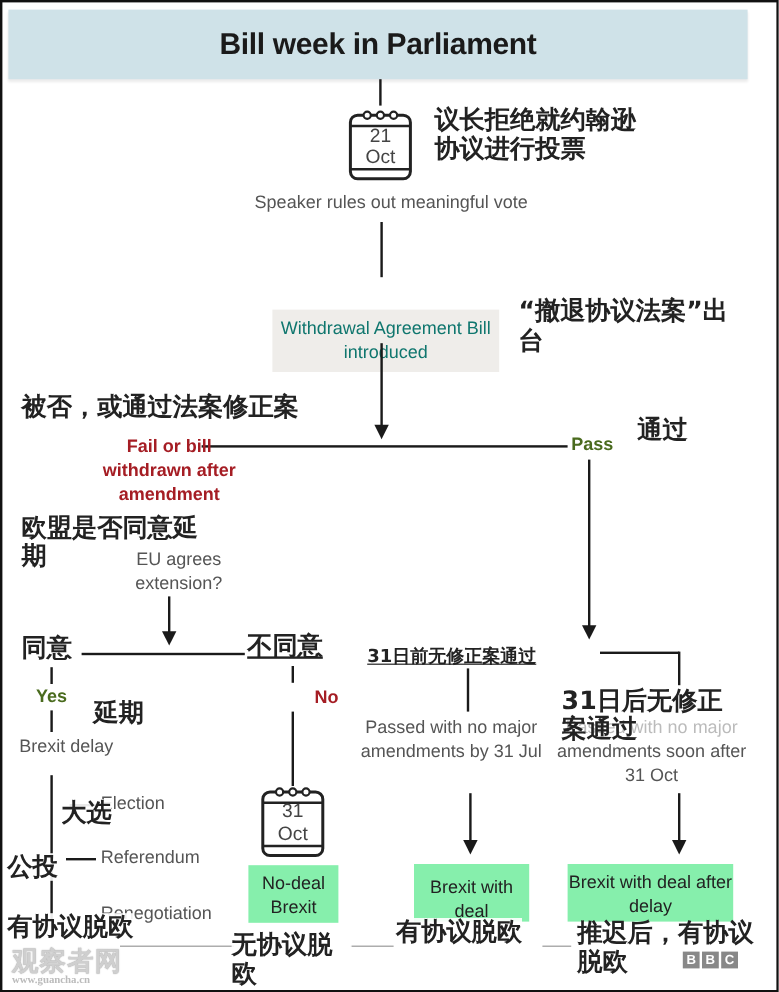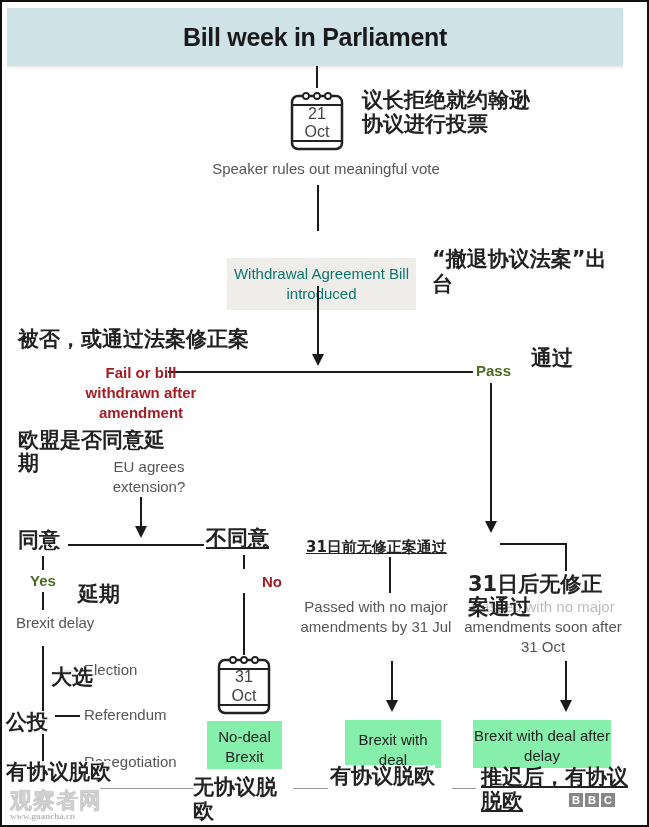--- a/index.html
+++ b/index.html
@@ -135,21 +135,21 @@
 
 <div class="abs bluebox" style="left:345px;top:720px;width:96px;height:48px;padding-top:10px;box-sizing:border-box;">Brexit with deal</div>
 <div class="abs bluebox" style="left:473px;top:720px;width:138px;height:48px;padding-top:6px;box-sizing:border-box;">Brexit with deal after delay</div>
 
 <div class="gline" style="left:100px;top:788px;width:95px;height:1px;"></div>
 <div class="gline" style="left:292px;top:788px;width:36px;height:1px;"></div>
 <div class="gline" style="left:452px;top:788px;width:24px;height:1px;"></div>
 
 <div class="abs zh" style="left:193px;top:775px;width:100px;font-size:21px;line-height:24px;">无协议脱欧</div>
 <div class="abs zh" style="left:330px;top:765px;font-size:21px;">有协议脱欧</div>
-<div class="abs zh" style="left:481px;top:765px;width:150px;font-size:21px;line-height:24px;background:transparent;text-decoration:underline;">推迟后，有协议脱欧</div>
+<div class="abs zh" style="left:481px;top:765px;width:150px;font-size:21px;line-height:24px;background:transparent;">推迟后，有协议脱欧</div>
 
 <div class="watermark" style="left:10px;top:786px;font-size:22px;letter-spacing:1px;color:#cfcfcf;text-shadow:0 0 1px #999;">观察者网</div>
 <div class="watermark" style="left:10px;top:811px;font-size:9px;color:#bbb;">www.guancha.cn</div>
 
 <div class="bbc" style="left:569px;top:793px;">
   <span>B</span>
   <span>B</span>
   <span>C</span>
 </div>
 

